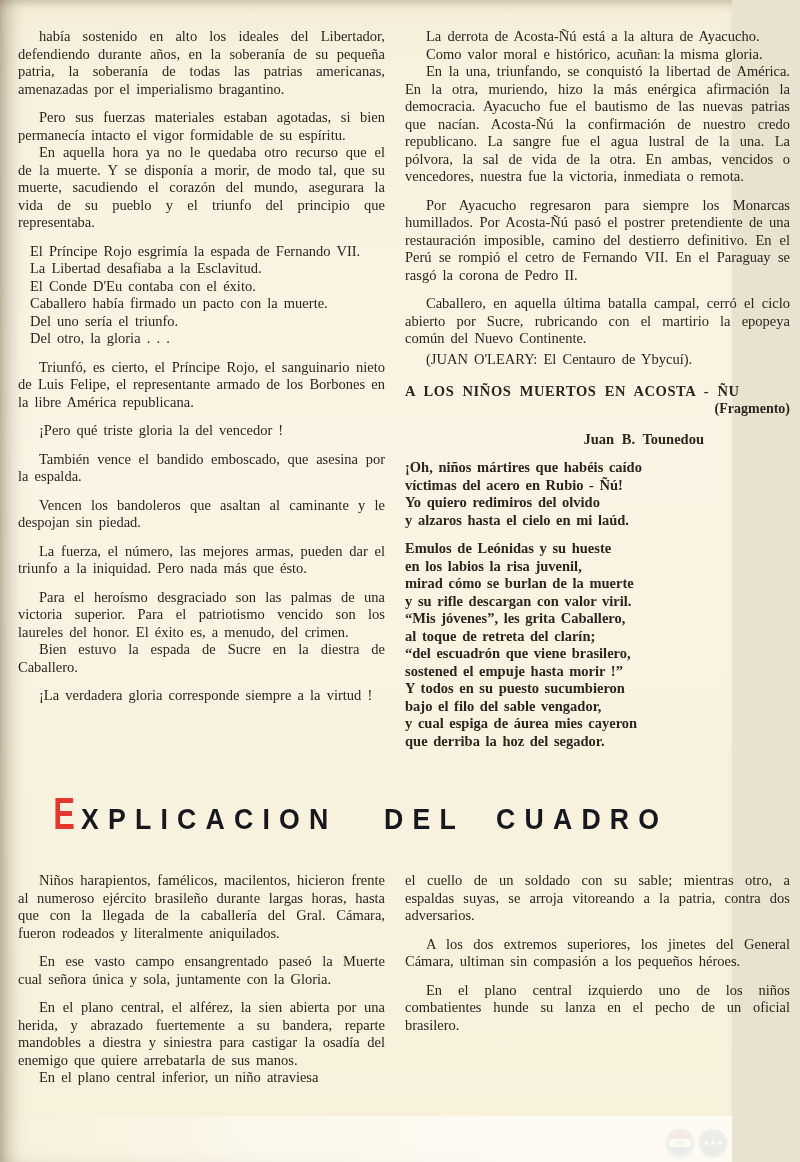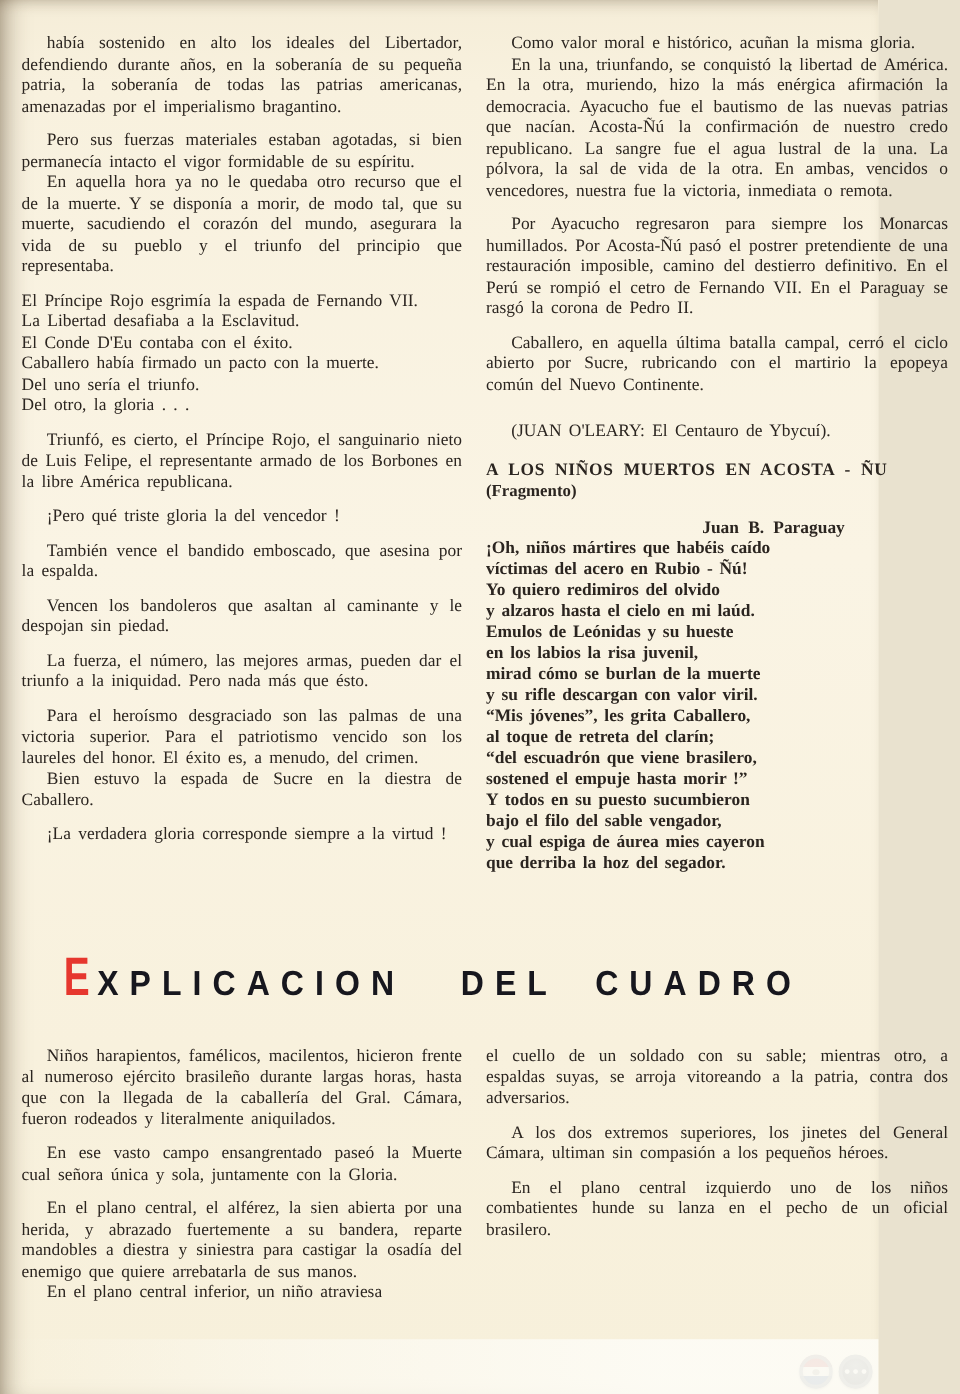--- a/index.html
+++ b/index.html
@@ -18,26 +18,26 @@
   }
   .cols{position:absolute;left:18px;right:10px;display:flex;gap:20px;}
   .top{top:28px;}
   .bottom{top:872px;}
   .col{flex:0 0 auto;}
   .col-l{width:367px;}
   .col-r{width:385px;position:relative;}
   .p{margin:0;font-size:14.5px;line-height:17.5px;text-align:justify;word-spacing:2.5px;}
   .ind{text-indent:21px;}
   .gap{margin-top:11px;}
-  .lines{white-space:pre-line;text-align:left;}
-  .citation{margin-top:21px;}
+  .lines{white-space:pre-line;text-align:left;margin-left:12px;}
+  .citation{margin-top:3px;}
   .poem-title{margin:14px 0 0;font-size:14.5px;line-height:18px;font-weight:bold;letter-spacing:.6px;word-spacing:4px;}
-  .poem-subtitle{font-size:14px;font-weight:bold;text-align:left;line-height:17px;}
+  .poem-subtitle{font-size:14px;font-weight:bold;text-align:right;line-height:17px;}
   .poem-author{font-size:14.5px;font-weight:bold;text-align:right;padding-right:86px;margin-top:14px;word-spacing:4px;}
-  .stanza{font-size:14.5px;line-height:17.5px;font-weight:bold;white-space:pre-line;margin-top:0;word-spacing:2px;}
+  .stanza{font-size:14.5px;line-height:17.5px;font-weight:bold;white-space:pre-line;margin-top:11px;word-spacing:2px;}
   .artifact{position:absolute;font-size:13px;color:#3a332c;}
   .artifact.colon{top:19px;left:252px;}
   .headline{
     position:absolute;top:794px;left:0;right:0;height:58px;
     display:flex;align-items:baseline;justify-content:center;
     font-family:"Liberation Sans","DejaVu Sans",sans-serif;font-weight:bold;color:#17171e;
   }
   .headline .initial{
     font-size:45px;line-height:40px;color:#e6372e;
     display:inline-block;transform:scaleX(.72);transform-origin:center bottom;
@@ -78,28 +78,29 @@
       <p class="p ind gap">También vence el bandido emboscado, que asesina por la espalda.</p>
       <p class="p ind gap">Vencen los bandoleros que asaltan al caminante y le despojan sin piedad.</p>
       <p class="p ind gap">La fuerza, el número, las mejores armas, pueden dar el triunfo a la iniquidad. Pero nada más que ésto.</p>
       <p class="p ind gap">Para el heroísmo desgraciado son las palmas de una victoria superior. Para el patriotismo vencido son los laureles del honor. El éxito es, a menudo, del crimen.</p>
       <p class="p ind">Bien estuvo la espada de Sucre en la diestra de Caballero.</p>
       <p class="p ind gap">¡La verdadera gloria corresponde siempre a la virtud !</p>
     </div>
 
     <div class="col col-r">
       <span class="artifact colon">:</span>
+      <p class="p ind">La derrota de Acosta-Ñú está a la altura de Ayacucho.</p>
       <p class="p ind">Como valor moral e histórico, acuñan la misma gloria.</p>
       <p class="p ind">En la una, triunfando, se conquistó la libertad de América. En la otra, muriendo, hizo la más enérgica afirmación la democracia. Ayacucho fue el bautismo de las nuevas patrias que nacían. Acosta-Ñú la confirmación de nuestro credo republicano. La sangre fue el agua lustral de la una. La pólvora, la sal de vida de la otra. En ambas, vencidos o vencedores, nuestra fue la victoria, inmediata o remota.</p>
       <p class="p ind gap">Por Ayacucho regresaron para siempre los Monarcas humillados. Por Acosta-Ñú pasó el postrer pretendiente de una restauración imposible, camino del destierro definitivo. En el Perú se rompió el cetro de Fernando VII. En el Paraguay se rasgó la corona de Pedro II.</p>
       <p class="p ind gap">Caballero, en aquella última batalla campal, cerró el ciclo abierto por Sucre, rubricando con el martirio la epopeya común del Nuevo Continente.</p>
       <p class="p ind citation">(JUAN O'LEARY: El Centauro de Ybycuí).</p>
       <h3 class="poem-title">A LOS NIÑOS MUERTOS EN ACOSTA - ÑU</h3>
       <div class="poem-subtitle">(Fragmento)</div>
-      <div class="poem-author">Juan B. Paraguay</div>
+      <div class="poem-author">Juan B. Tounedou</div>
       <div class="stanza">¡Oh, niños mártires que habéis caído
 víctimas del acero en Rubio - Ñú!
 Yo quiero redimiros del olvido
 y alzaros hasta el cielo en mi laúd.</div>
       <div class="stanza">Emulos de Leónidas y su hueste
 en los labios la risa juvenil,
 mirad cómo se burlan de la muerte
 y su rifle descargan con valor viril.
 “Mis jóvenes”, les grita Caballero,
 al toque de retreta del clarín;

